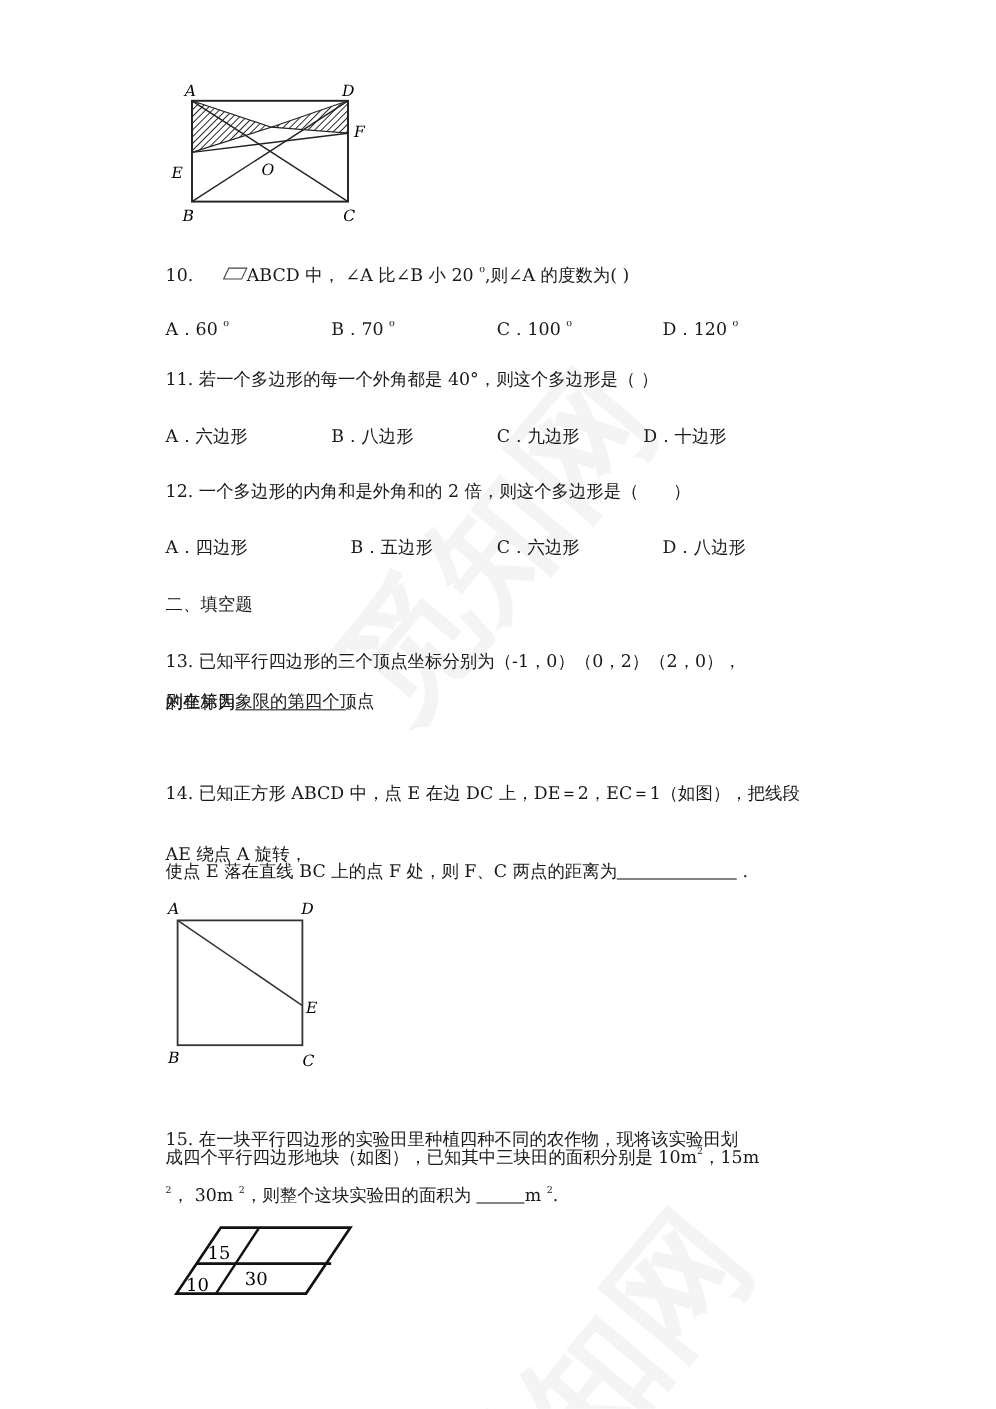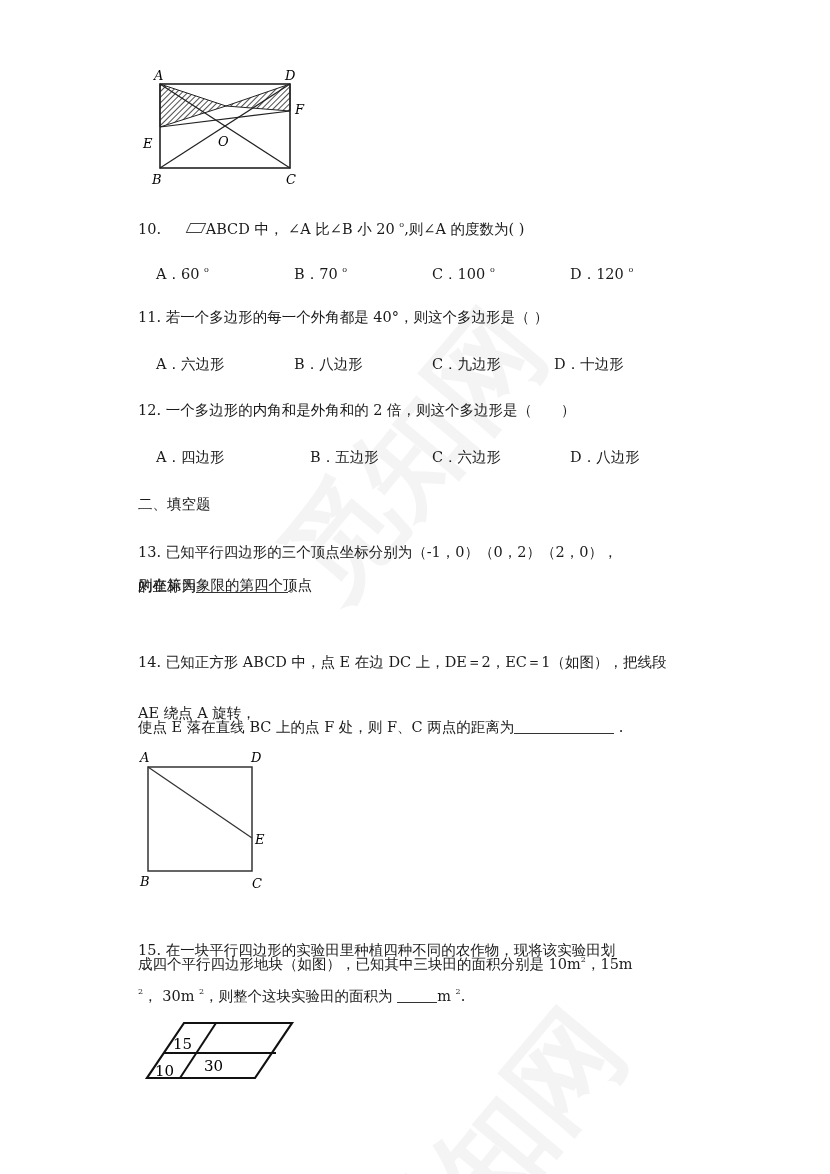--- a/index.html
+++ b/index.html
@@ -1,19 +1,19 @@
 <!DOCTYPE html>
 <html><head>
 <meta charset="utf-8">
 <style>
   html, body { margin: 0; padding: 0; background: #ffffff; }
   body { width: 830px; height: 1174px; position: relative; overflow: hidden;
          font-family: "DejaVu Serif", "Liberation Serif", serif; color: #1a1a1a; }
   .line { position: absolute; left: 138px; font-size: 14.5px; white-space: nowrap; line-height: 20px; }
-  .opt { position: absolute; font-size: 14.5px; white-space: nowrap; line-height: 20px; margin-left: 18px; }
+  .opt { position: absolute; font-size: 14.5px; white-space: nowrap; line-height: 20px; }
   sup { font-size: 8px; vertical-align: 7px; }
   .blank { display: inline-block; border-bottom: 1px solid #333; height: 14px; vertical-align: -2px; }
   svg text { font-family: "DejaVu Serif", "Liberation Serif", serif; }
   .watermark { position: absolute; font-family: "DejaVu Sans", sans-serif; font-weight: bold;
                color: rgba(0,0,0,0.045); font-size: 110px; transform: rotate(-50deg); white-space: nowrap; }
   .para-glyph { display:inline-block; width:14px; height:8px; border:1.2px solid #444; transform: skewX(-25deg); margin-right:2px; vertical-align: 1px; }
 </style>
 </head>
 <body>
 

